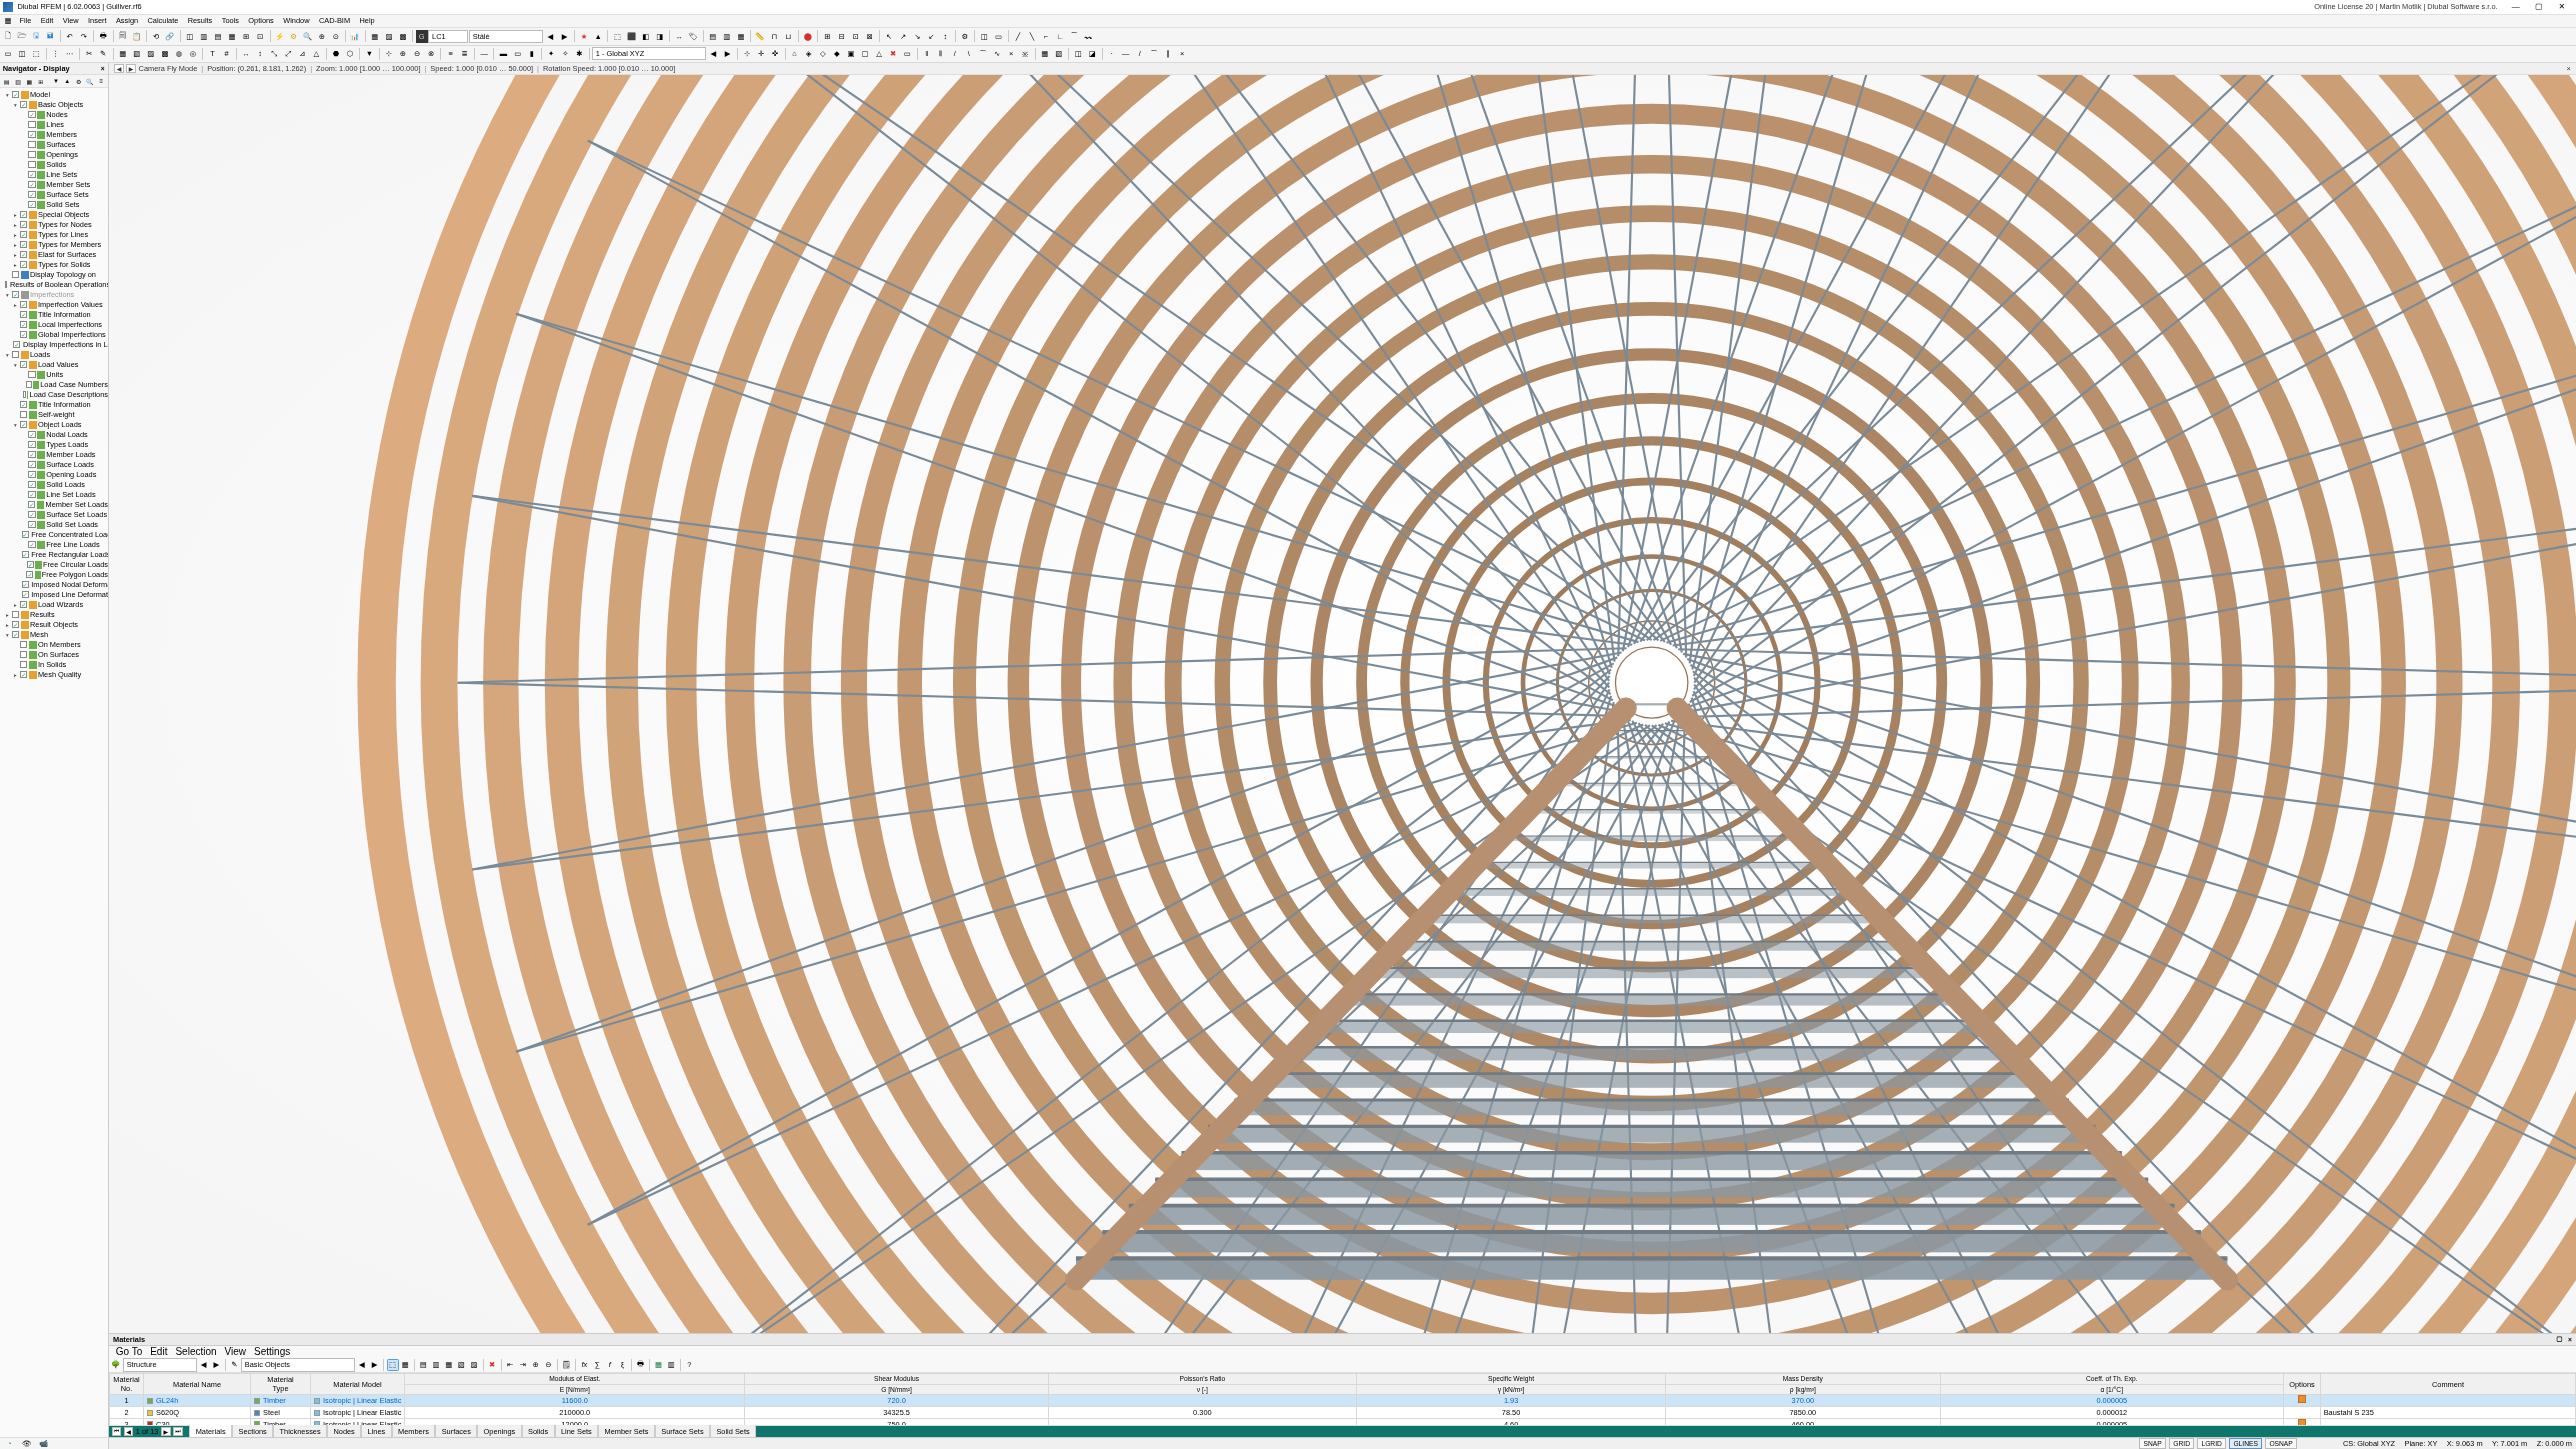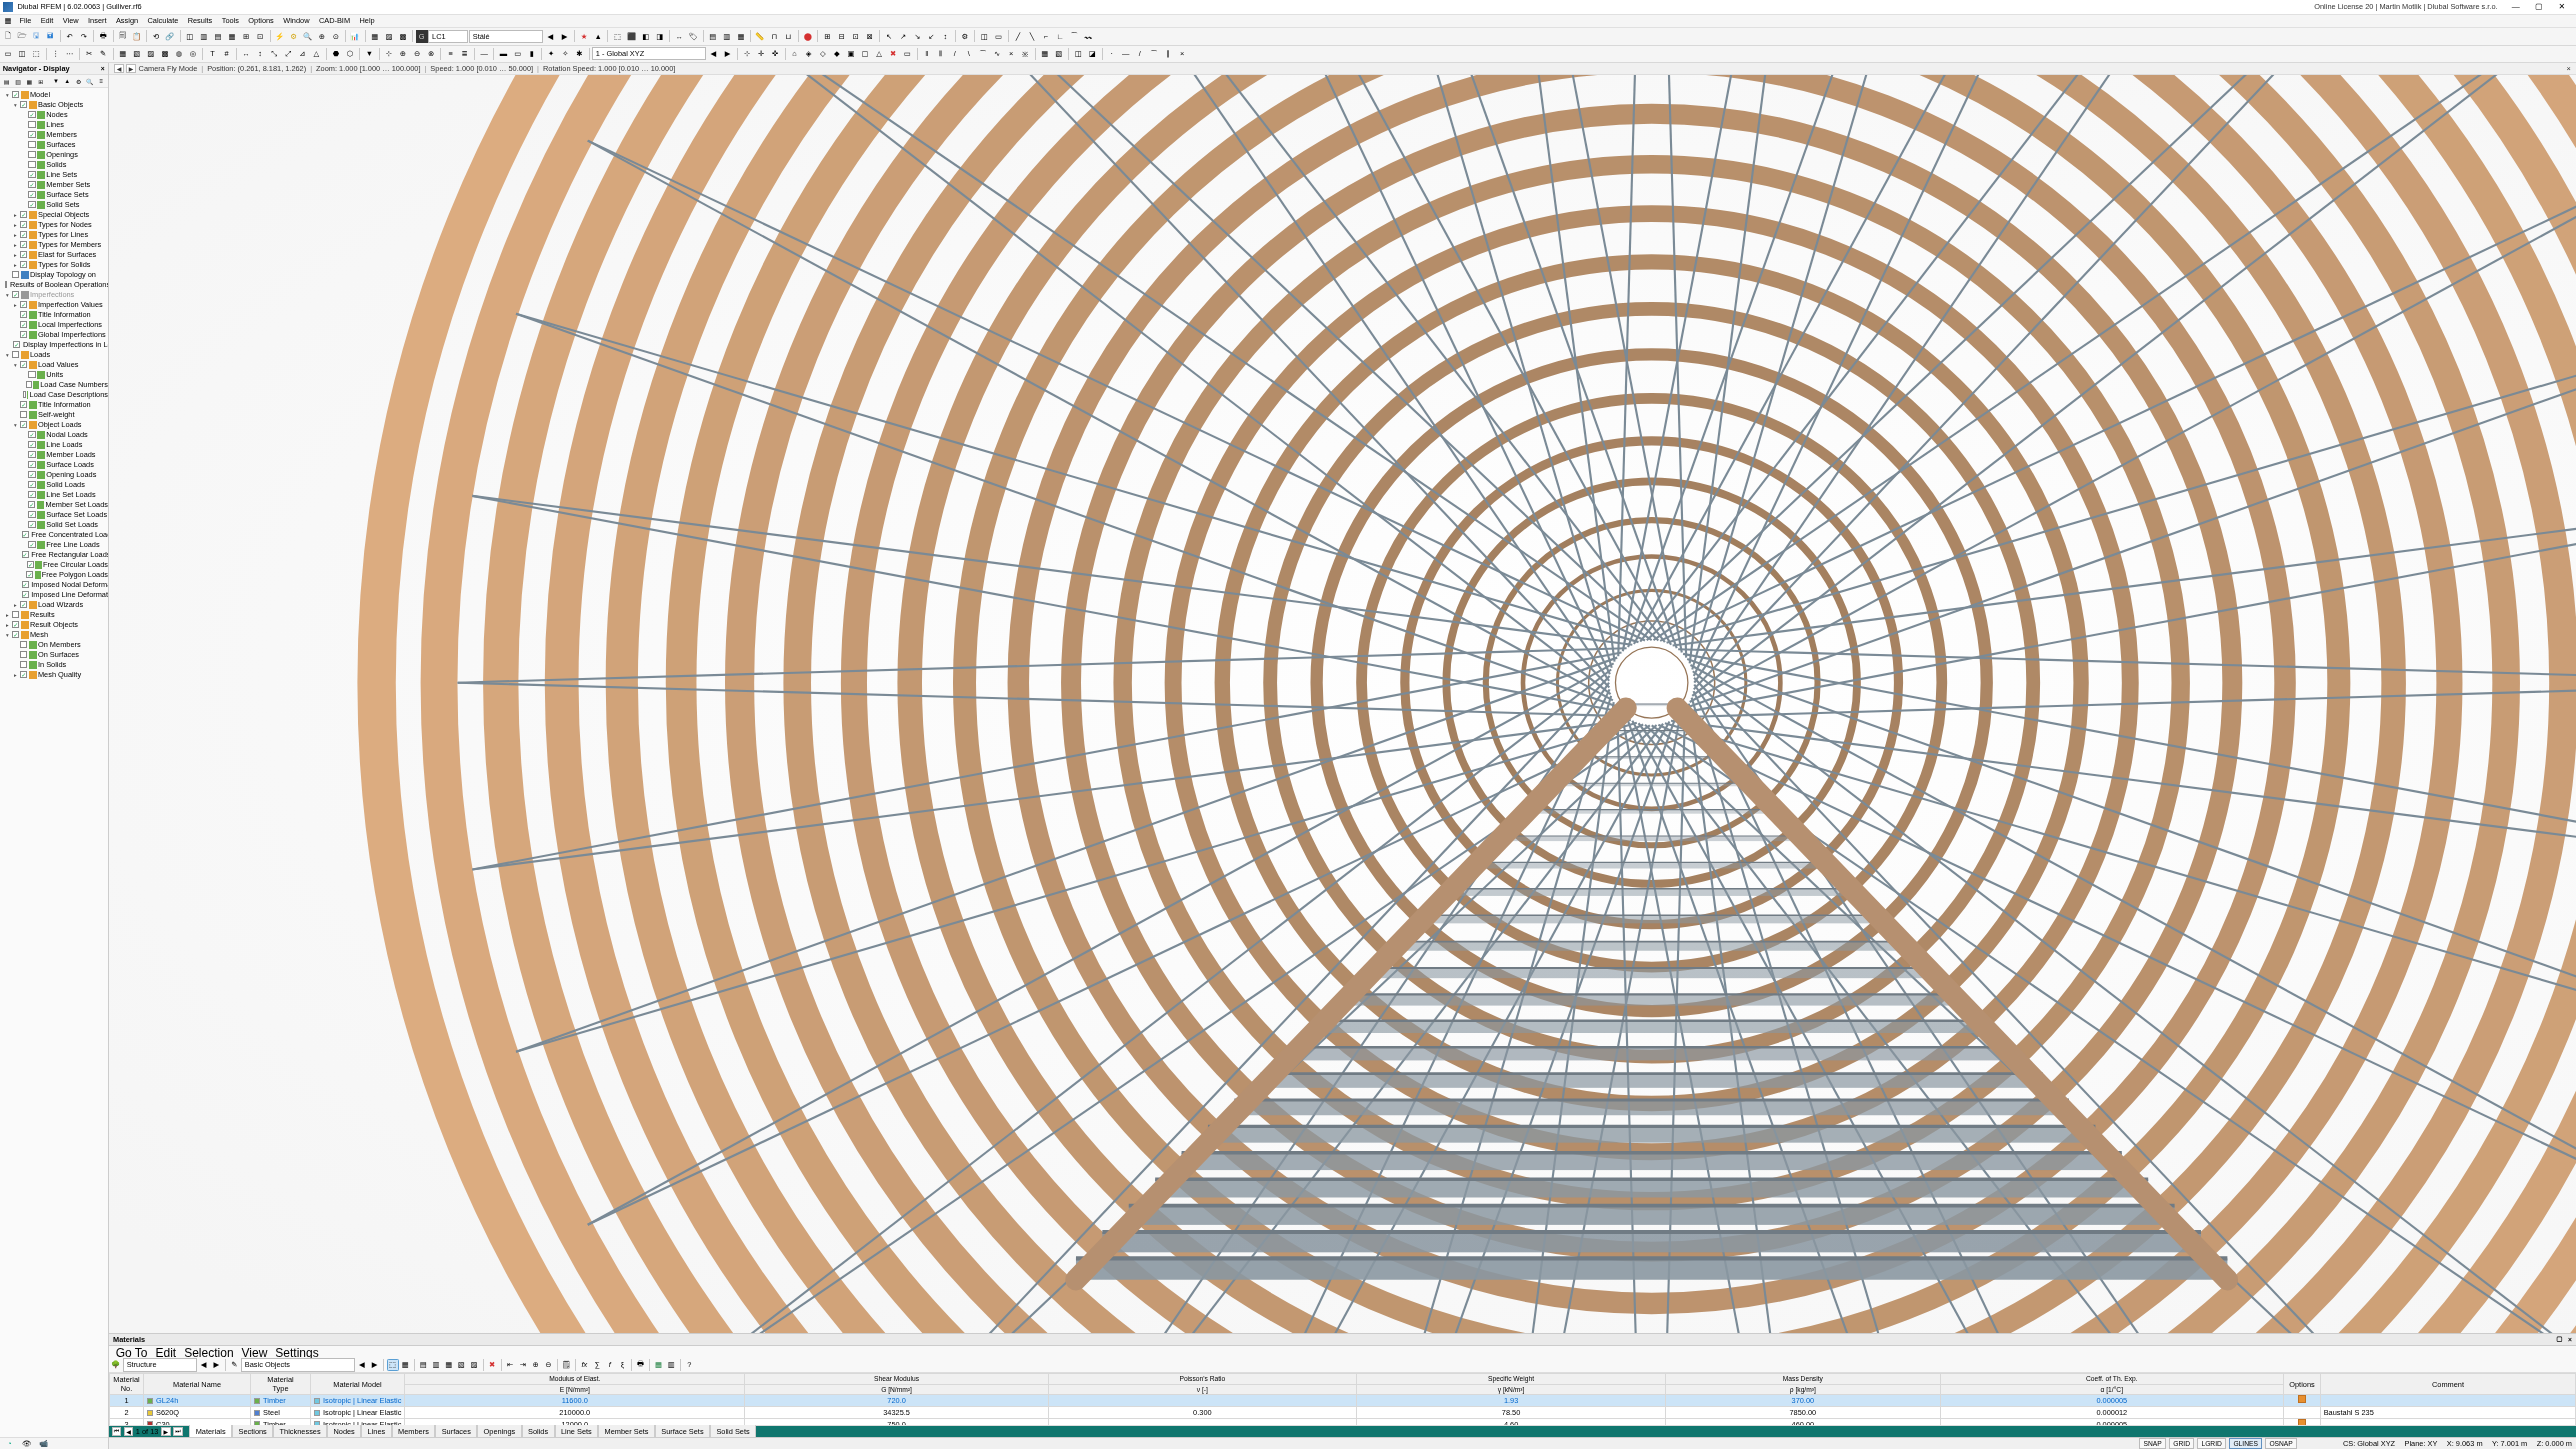--- a/index.html
+++ b/index.html
@@ -75,21 +75,21 @@
 
 .viewport-wrap { flex: 1; display: flex; flex-direction: column; min-height: 0; }
 .viewport { flex: 1; background: #fcfcfc; position: relative; overflow: hidden; }
 .viewport svg { width: 100%; height: 100%; }
 
 
 .bottom-panel { height: 104px; display: flex; flex-direction: column; border-top: 0.7px solid #ccc; background: #f8f8f8; }
 .bp-header { height: 12px; background: #eaeaea; border-bottom: 0.7px solid #ccc; display: flex; align-items: center; padding: 0 4px; font-weight: bold; font-size: 7.4px; position: relative; }
 .bp-header .hdr-btns { position: absolute; right: 1.3px; top: 0.7px; display: flex; gap: 1.3px; }
 .bp-header .hdr-btn { width: 9.4px; height: 9.4px; font-size: 6.7px; display: flex; align-items: center; justify-content: center; }
-.bp-menubar { height: 11.4px; display: flex; align-items: flex-start; font-size: 12px; padding: 0 2.7px; }
+.bp-menubar { height: 11.4px; display: flex; align-items: flex-end; font-size: 10px; padding: 0 2.7px; }
 .bp-menubar span { padding: 0 4px; }
 .bp-toolbar { height: 16px; display: flex; align-items: center; padding: 0 1.3px; gap: 0.7px; border-bottom: 0.7px solid #ddd; }
 .bp-toolbar .tb-btn { width: 12px; height: 12px; }
 .bp-table { flex: 1; overflow: auto; background: #fff; }
 table.mat { border-collapse: collapse; width: 100%; font-size: 7.4px; }
 table.mat th, table.mat td { border: 0.7px solid #d8d8d8; padding: 0.7px 2.7px; height: 9.4px; white-space: nowrap; }
 table.mat th { background: #f0f0f0; font-weight: normal; text-align: center; }
 table.mat th.sub { font-size: 6.7px; }
 table.mat td { background: #fff; }
 table.mat td.num { text-align: center; }
@@ -552,21 +552,21 @@
           <div class="tree-row ind3">
             <span class="tree-exp"></span>
             <span class="tree-chk on"></span>
             <span class="tree-icon ic-green"></span>
             <span class="tree-label">Nodal Loads</span>
           </div>
           <div class="tree-row ind3">
             <span class="tree-exp"></span>
             <span class="tree-chk on"></span>
             <span class="tree-icon ic-green"></span>
-            <span class="tree-label">Line Loads</span>
+            <span class="tree-label">Types Loads</span>
           </div>
           <div class="tree-row ind3">
             <span class="tree-exp"></span>
             <span class="tree-chk on"></span>
             <span class="tree-icon ic-green"></span>
             <span class="tree-label">Member Loads</span>
           </div>
           <div class="tree-row ind3">
             <span class="tree-exp"></span>
             <span class="tree-chk on"></span>

